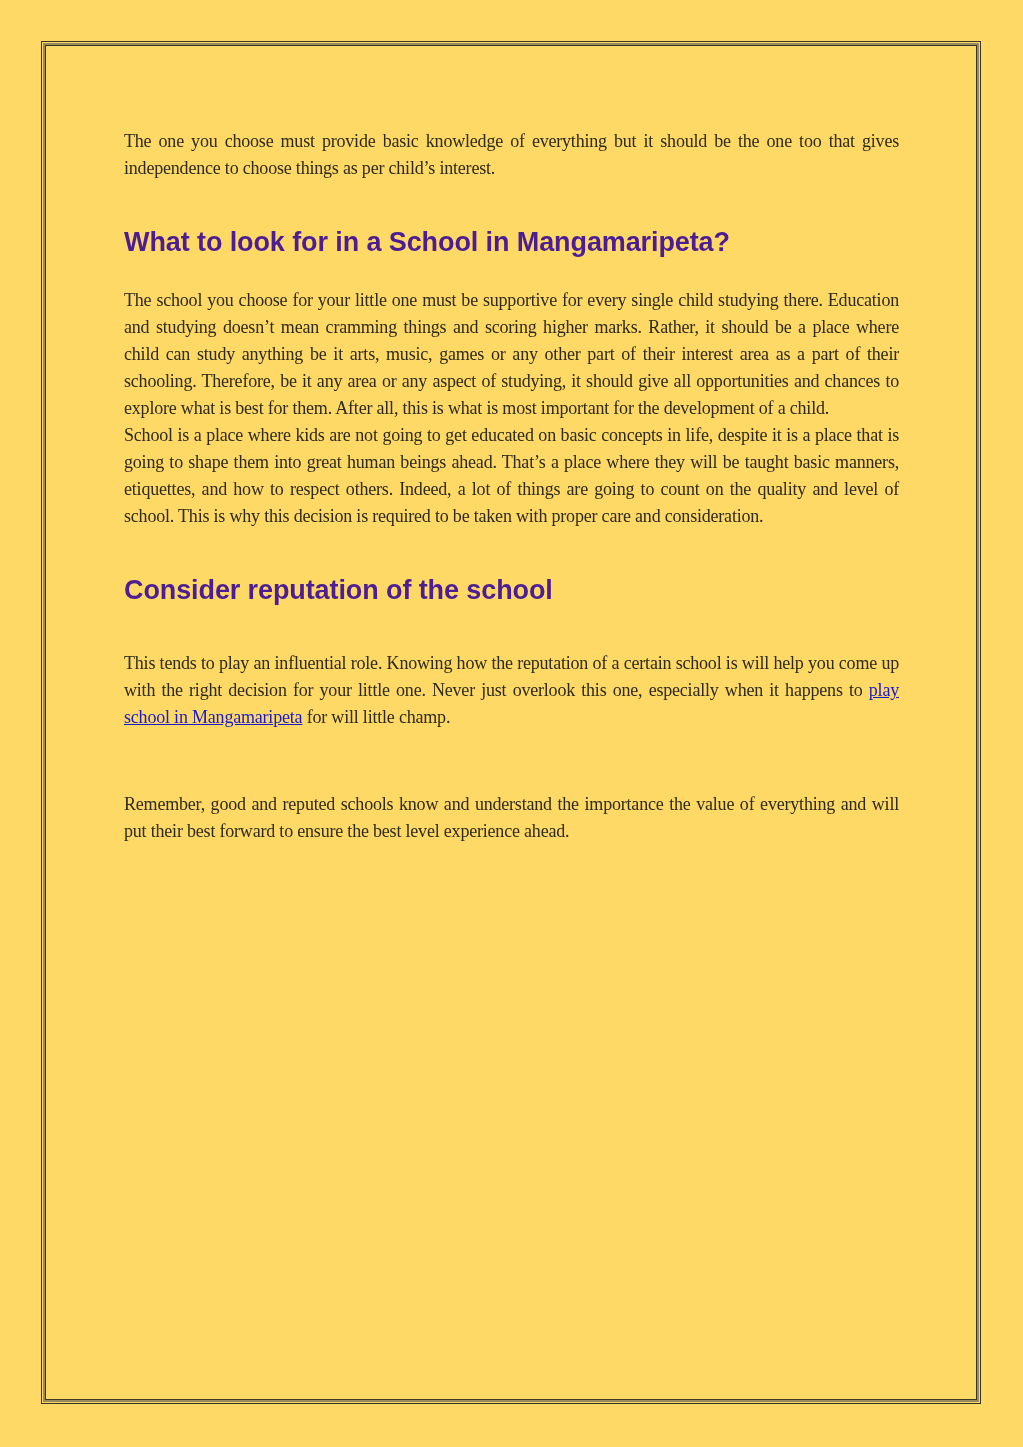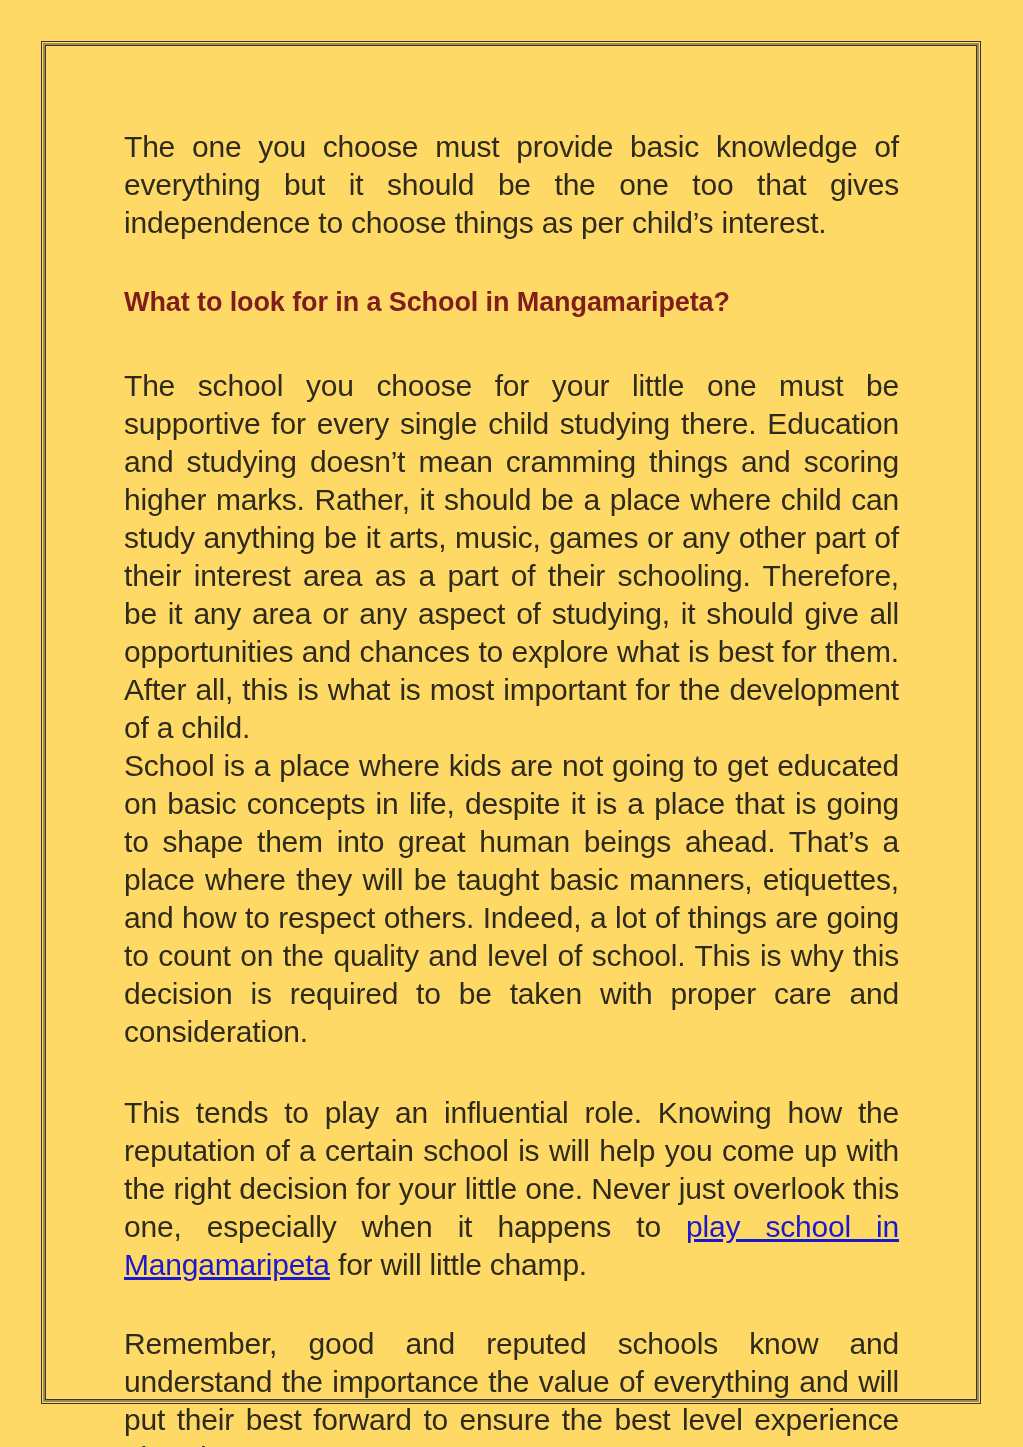--- a/index.html
+++ b/index.html
@@ -36,62 +36,64 @@
       border: 1px solid #3a3526;
     }
     .content {
       position: absolute;
       left: 124px;
       top: 124px;
       width: 775px;
     }
     p.body {
       margin: 0;
-      font-size: 30px;
-      line-height: 38px;
+      font-size: 18px;
+      line-height: 27px;
       text-align: justify;
       letter-spacing: -0.2px;
+      font-family: Liberation Serif, serif;
     }
     p.last-left {
       text-align-last: left;
     }
     h2.heading {
       margin: 0;
       font-size: 27px;
       line-height: 34px;
       font-weight: bold;
-      color: #7f1d1d;
+      color: #4c1d95;
       letter-spacing: -0.1px;
     }
     a.link {
       color: #1a1acc;
       text-decoration: underline;
     }
     #p1 { margin-top: 4px; }
     #h1 { margin-top: 43px; }
-    #p2 { margin-top: 48px; }
+    #p2 { margin-top: 28px; }
     #p3 { }
     #h2 { margin-top: 43px; }
     #p4 { margin-top: 43px; }
-    #p5 { margin-top: 41px; }
+    #p5 { margin-top: 60px; }
   </style>
 </head>
 <body>
 
 <div class="frame">
   <div class="frame-inner-band"></div>
   <div class="frame-inner-line"></div>
 </div>
 
 <div class="content">
   <p id="p1" class="body last-left">The one you choose must provide basic knowledge of everything but it should be the one too that gives independence to choose things as per child’s interest.</p>
 
   <h2 id="h1" class="heading">What to look for in a School in Mangamaripeta?</h2>
 
   <p id="p2" class="body last-left">The school you choose for your little one must be supportive for every single child studying there. Education and studying doesn’t mean cramming things and scoring higher marks. Rather, it should be a place where child can study anything be it arts, music, games or any other part of their interest area as a part of their schooling. Therefore, be it any area or any aspect of studying, it should give all opportunities and chances to explore what is best for them. After all, this is what is most important for the development of a child.</p>
 
   <p id="p3" class="body last-left">School is a place where kids are not going to get educated on basic concepts in life, despite it is a place that is going to shape them into great human beings ahead. That’s a place where they will be taught basic manners, etiquettes, and how to respect others. Indeed, a lot of things are going to count on the quality and level of school. This is why this decision is required to be taken with proper care and consideration.</p>
 
+  <h2 id="h2" class="heading">Consider reputation of the school</h2>
 
   <p id="p4" class="body last-left"><span>This tends to play an influential role. Knowing how the reputation of a certain school is will help you come up with the right decision for your little one. Never just overlook this one, especially when it happens to </span><a class="link" href="#">play school in Mangamaripeta</a><span> for will little champ.</span></p>
 
   <p id="p5" class="body last-left">Remember, good and reputed schools know and understand the importance the value of everything and will put their best forward to ensure the best level experience ahead.</p>
 </div>
 
 </body></html>

